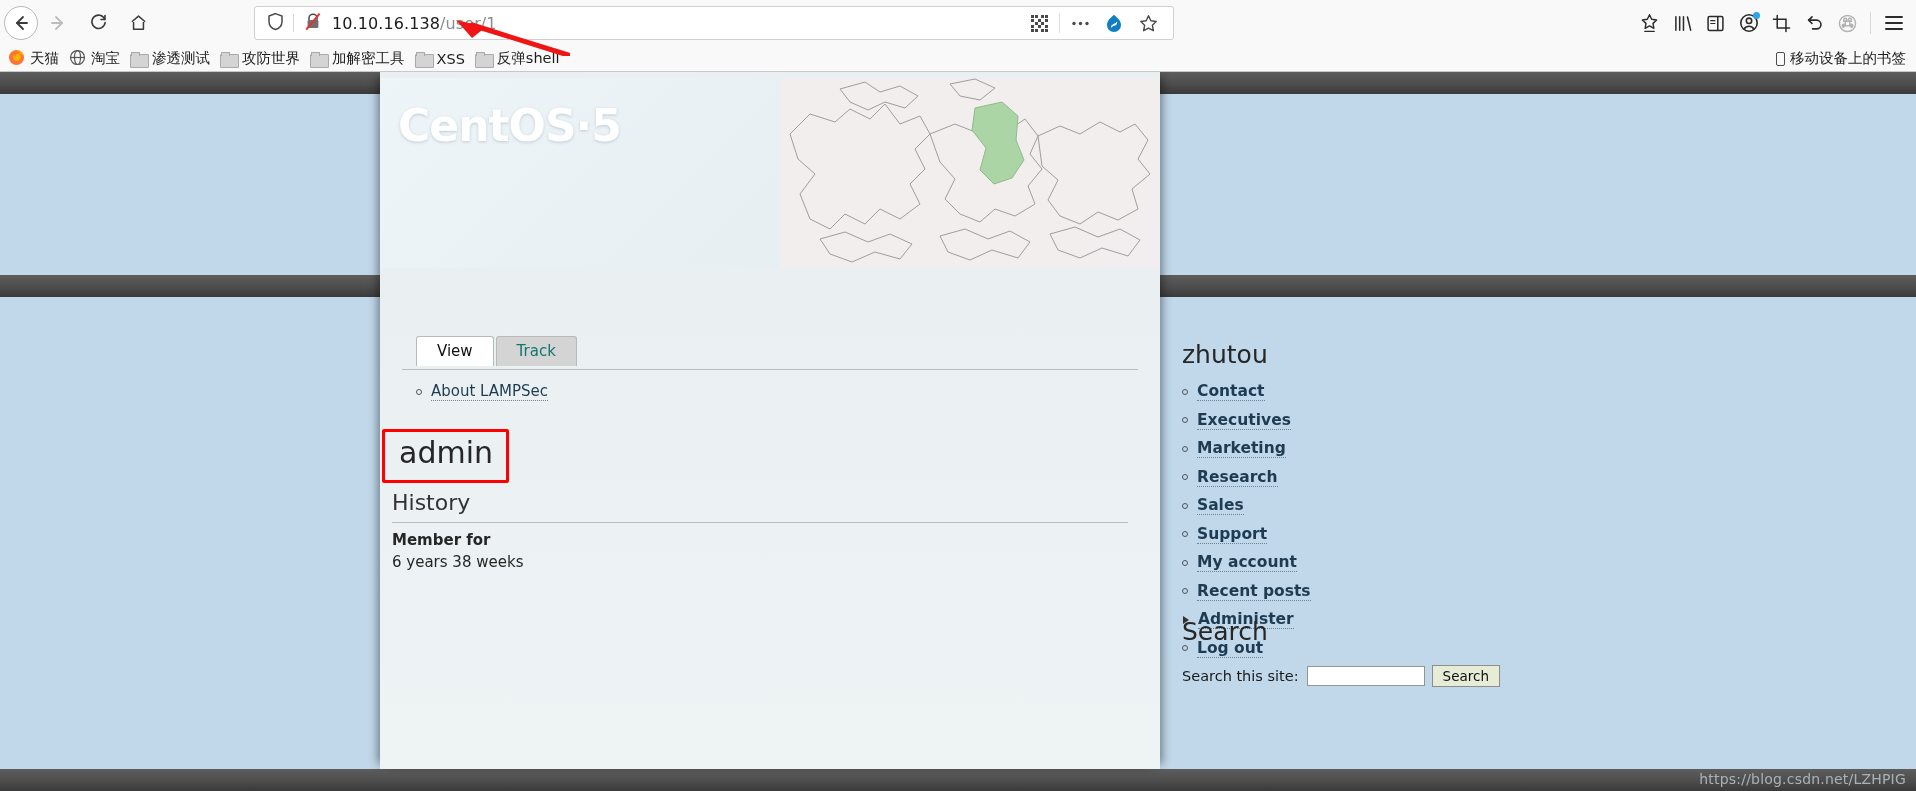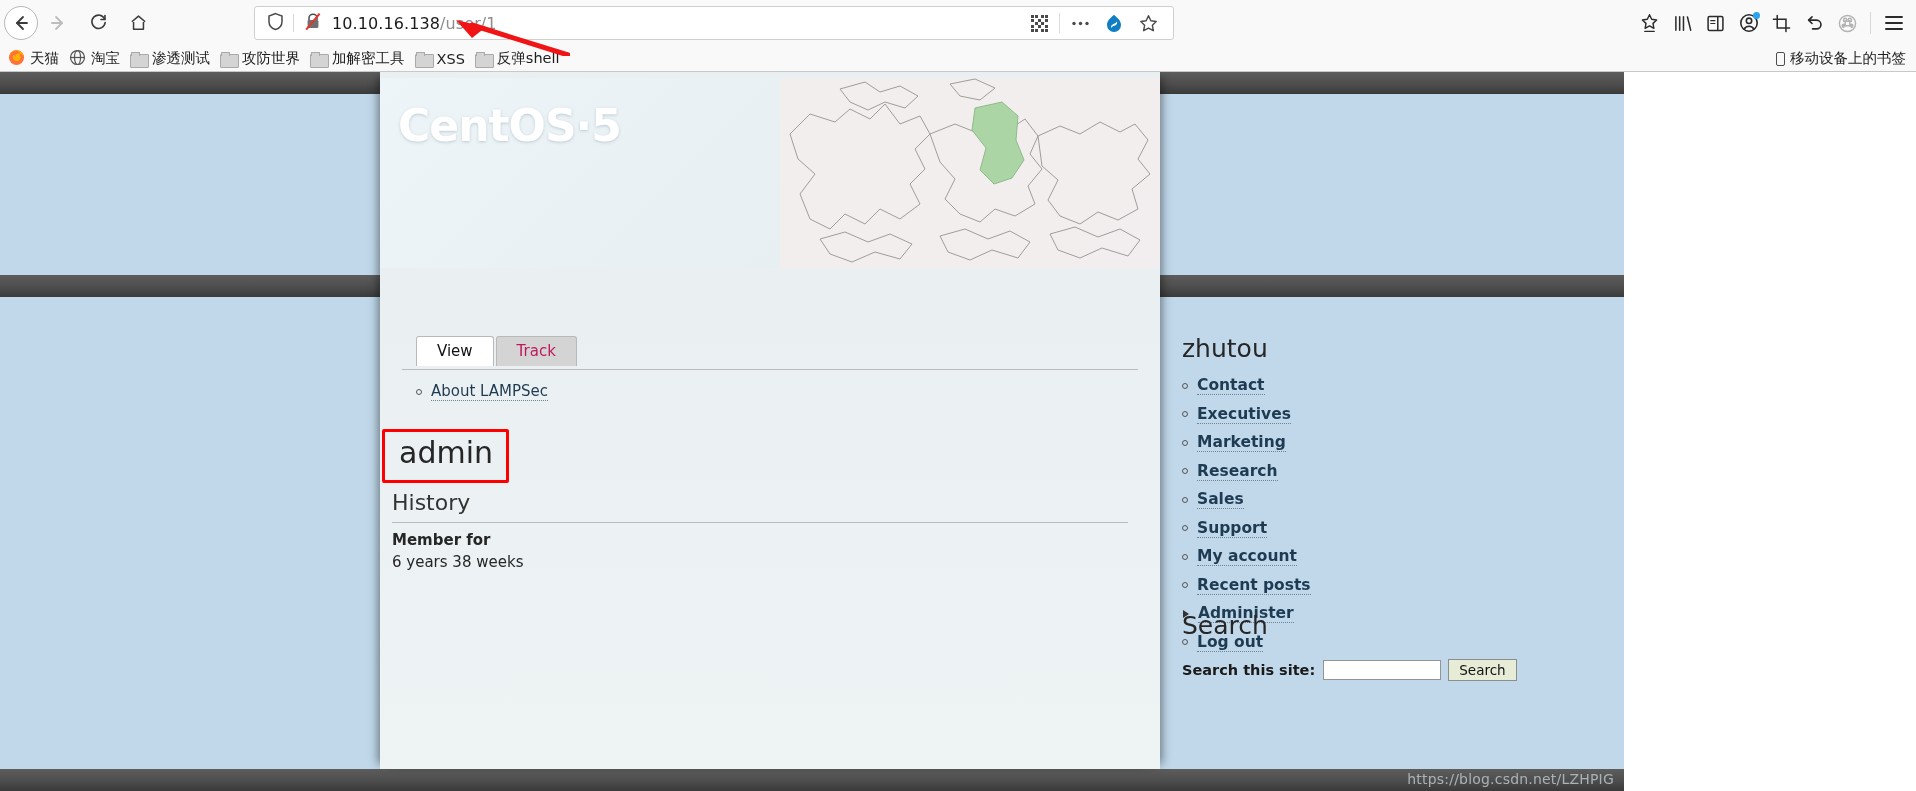--- a/index.html
+++ b/index.html
@@ -83,21 +83,21 @@
     position: absolute; right: 10px; top: 45px; height: 27px;
     display: flex; align-items: center; font-size: 14.5px; color: #1d1d1d;
   }
   .phone-icon {
     width: 9px; height: 14px; border: 1.5px solid #4d4d4d; border-radius: 2px;
     margin-right: 5px; flex: none;
   }
 
   
   .viewport {
-    position: absolute; left: 0; top: 72px; width: 1624px; height: 719px;
+    position: absolute; left: 0; top: 72px; width: 1916px; height: 719px;
     background: #c0d8ea; overflow: hidden;
   }
   
   .band {
     position: absolute; left: 0; width: 1916px; height: 22px;
     background: linear-gradient(180deg,#5d5d5d 0%, #4d4d4d 55%, #3a3a3a 100%);
   }
   .band.top { top: 0px; }
   .band.mid { top: 203px; }
   .band.bottom { top: 697px; height: 22px; }
@@ -129,21 +129,21 @@
 
   
   .content {
     position: absolute; left: 0; top: 222px; width: 780px; height: 475px;
     background: linear-gradient(180deg,#eaf0f2 0%, #eef3f4 100%);
     padding: 0 20px;
   }
 
   .tabs { position: absolute; left: 36px; top: 42px; display: flex; align-items: flex-end; }
   .tab {
-    font-size: 15px; color: #be185d; padding: 5px 20px 5px 20px;
+    font-size: 15px; color: #0f766e; padding: 5px 20px 5px 20px;
     border: 1px solid #b9b9b9; border-bottom: none; border-radius: 3px 3px 0 0;
     background: #d4d4d4; margin-right: 2px; line-height: 1.25;
   }
   .tab.active { background: #ffffff; color: #111; }
   .tabs-rule {
     position: absolute; left: 22px; top: 75px; width: 736px; height: 1px;
     background: #bcbcbc;
   }
 
   .links-list { position: absolute; left: 36px; top: 88px; }
@@ -180,37 +180,37 @@
   .member-label {
     position: absolute; left: 12px; top: 237px; font-size: 15px;
     font-weight: bold; color: #262626;
   }
   .member-value {
     position: absolute; left: 12px; top: 259px; font-size: 15px; color: #262626;
   }
 
   
   .sidebar {
-    position: absolute; left: 1160px; top: 22px; width: 756px; height: 675px;
+    position: absolute; left: 1160px; top: 28px; width: 756px; height: 675px;
     color: #1c1c1c;
   }
   .sb-title {
     position: absolute; left: 22px; top: 240px; font-size: 25px;
     font-weight: normal; color: #262626;
   }
   .sb-list { position: absolute; left: 22px; top: 282px; font-weight: bold; }
   .sb-row { display: flex; align-items: center; margin-bottom: 9.5px; font-size: 15.5px; }
   .sb-search-title {
     position: absolute; left: 22px; top: 517px; font-size: 25px;
     font-weight: normal; color: #262626;
   }
   .sb-search-row {
     position: absolute; left: 22px; top: 565px; display: flex; align-items: center;
   }
-  .sb-search-label { font-size: 14.5px; font-weight: bold; color: #1a1a1a; margin-right: 8px; }
+  .sb-search-label { font-size: 14.5px; font-weight: normal; color: #1a1a1a; margin-right: 8px; }
   .sb-search-input {
     width: 118px; height: 20px; background: #fff; border: 1px solid #949494;
     font-family: inherit; font-size: 13px; padding: 0 3px;
   }
   .sb-search-btn {
     margin-left: 7px; height: 22px; padding: 0 10px;
     background: #e7ecd7; border: 1px solid #8d8d8d;
     font-family: inherit; font-size: 13.5px; color: #111; cursor: pointer;
   }
 

